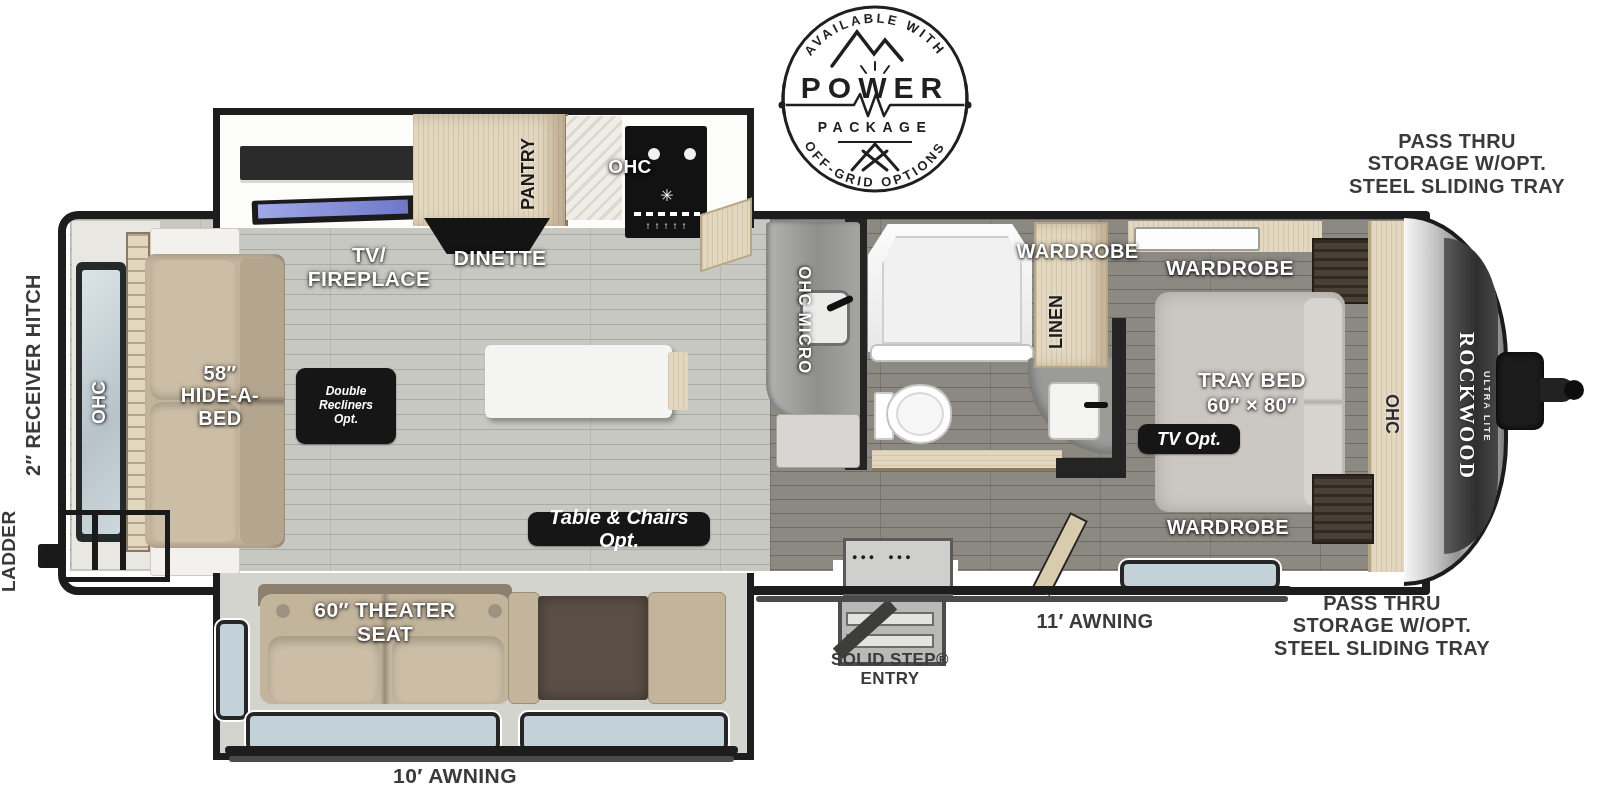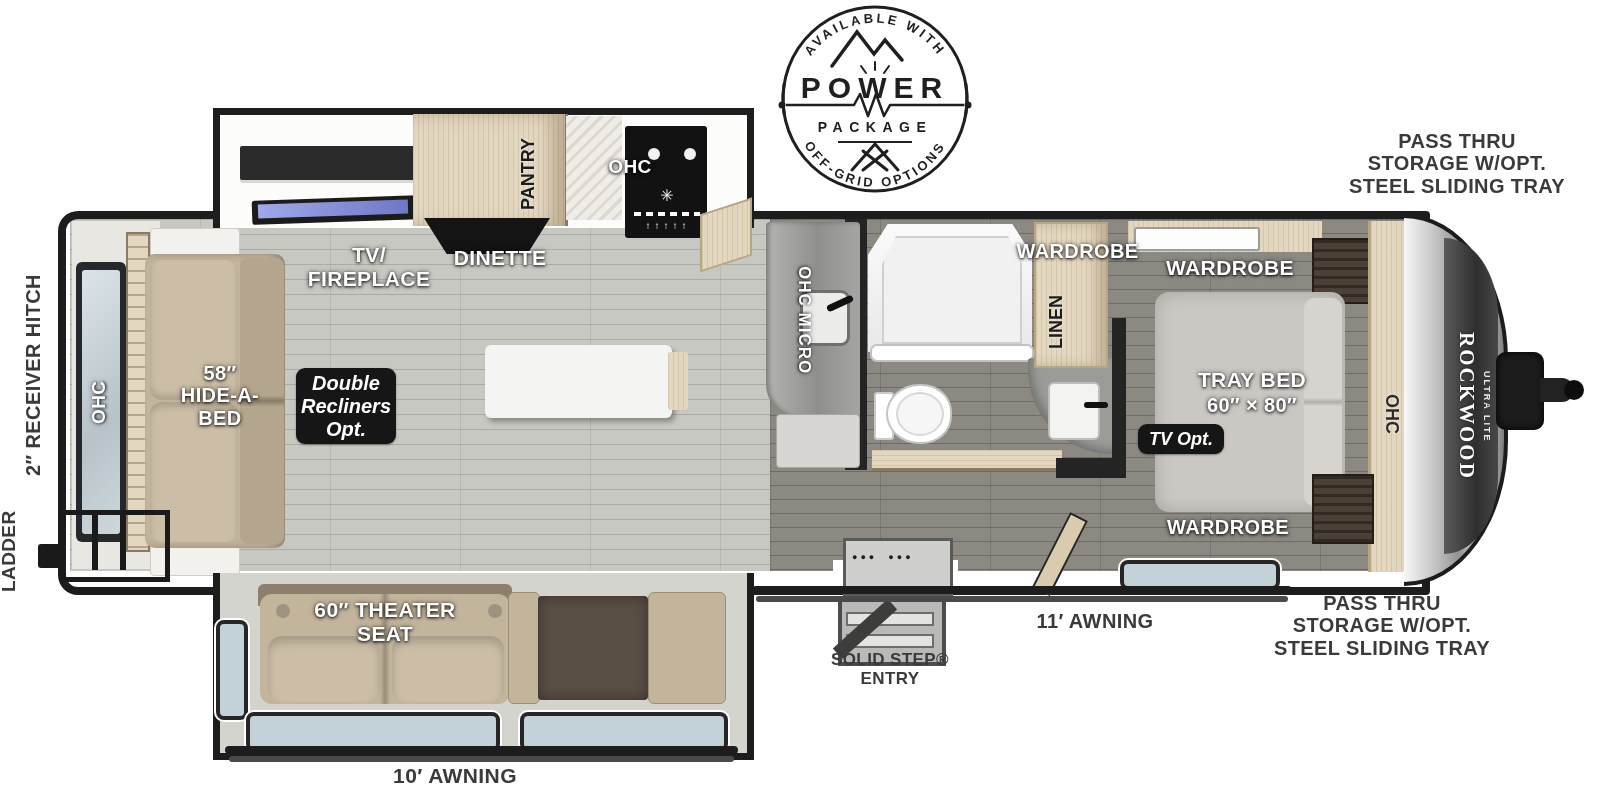--- a/index.html
+++ b/index.html
@@ -195,21 +195,22 @@
   <div class="lbl white" style="left:1005px;top:240px;width:145px;font-size:20px;">WARDROBE</div>
   <div class="lbl blk vup" style="left:1046px;top:276px;width:26px;height:92px;font-size:18px;">LINEN</div>
   <div class="lbl white" style="left:1150px;top:256px;width:160px;font-size:21px;">WARDROBE</div>
   <div class="lbl white" style="left:1163px;top:368px;width:178px;font-size:21px;">TRAY BED</div>
   <div class="lbl white" style="left:1163px;top:394px;width:178px;font-size:20px;">60″ × 80″</div>
   <div class="lbl blk vtext" style="left:1376px;top:378px;width:26px;height:72px;font-size:18px;color:#2b2b2b;">OHC</div>
   <div class="lbl white" style="left:1148px;top:516px;width:160px;font-size:20px;">WARDROBE</div>
   <div class="lbl white" style="left:300px;top:598px;width:170px;font-size:21px;">60″ THEATER
 SEAT</div>
 
-  <div class="badge" style="left:296px;top:368px;width:100px;height:76px;font-size:20px;text-align:center;">Double
+  <div class="badge" style="left:296px;top:368px;width:100px;height:76px;font-size:12px;text-align:center;">Double
 Recliners
 Opt.</div>
-  <div class="badge" style="left:1138px;top:424px;width:86px;height:30px;font-size:18px;">TV Opt.</div>
+  <div class="badge" style="left:528px;top:512px;width:182px;height:34px;font-size:20px;">Table &amp; Chairs Opt.</div>
+  <div class="badge" style="left:1138px;top:424px;width:102px;height:30px;font-size:18px;">TV Opt.</div>
 
   <div class="lbl vtext" style="left:1448px;top:308px;width:30px;height:196px;color:#fff;font-family:'Liberation Serif',serif;font-weight:700;font-size:21px;letter-spacing:2px;text-shadow:0 0 3px rgba(0,0,0,.6);">ROCKWOOD</div>
   <div class="lbl vtext" style="left:1476px;top:352px;width:16px;height:110px;color:#e8e8e8;font-weight:700;font-size:9px;letter-spacing:2px;">ULTRA LITE</div>
 
 </div>
 
 </body></html>

